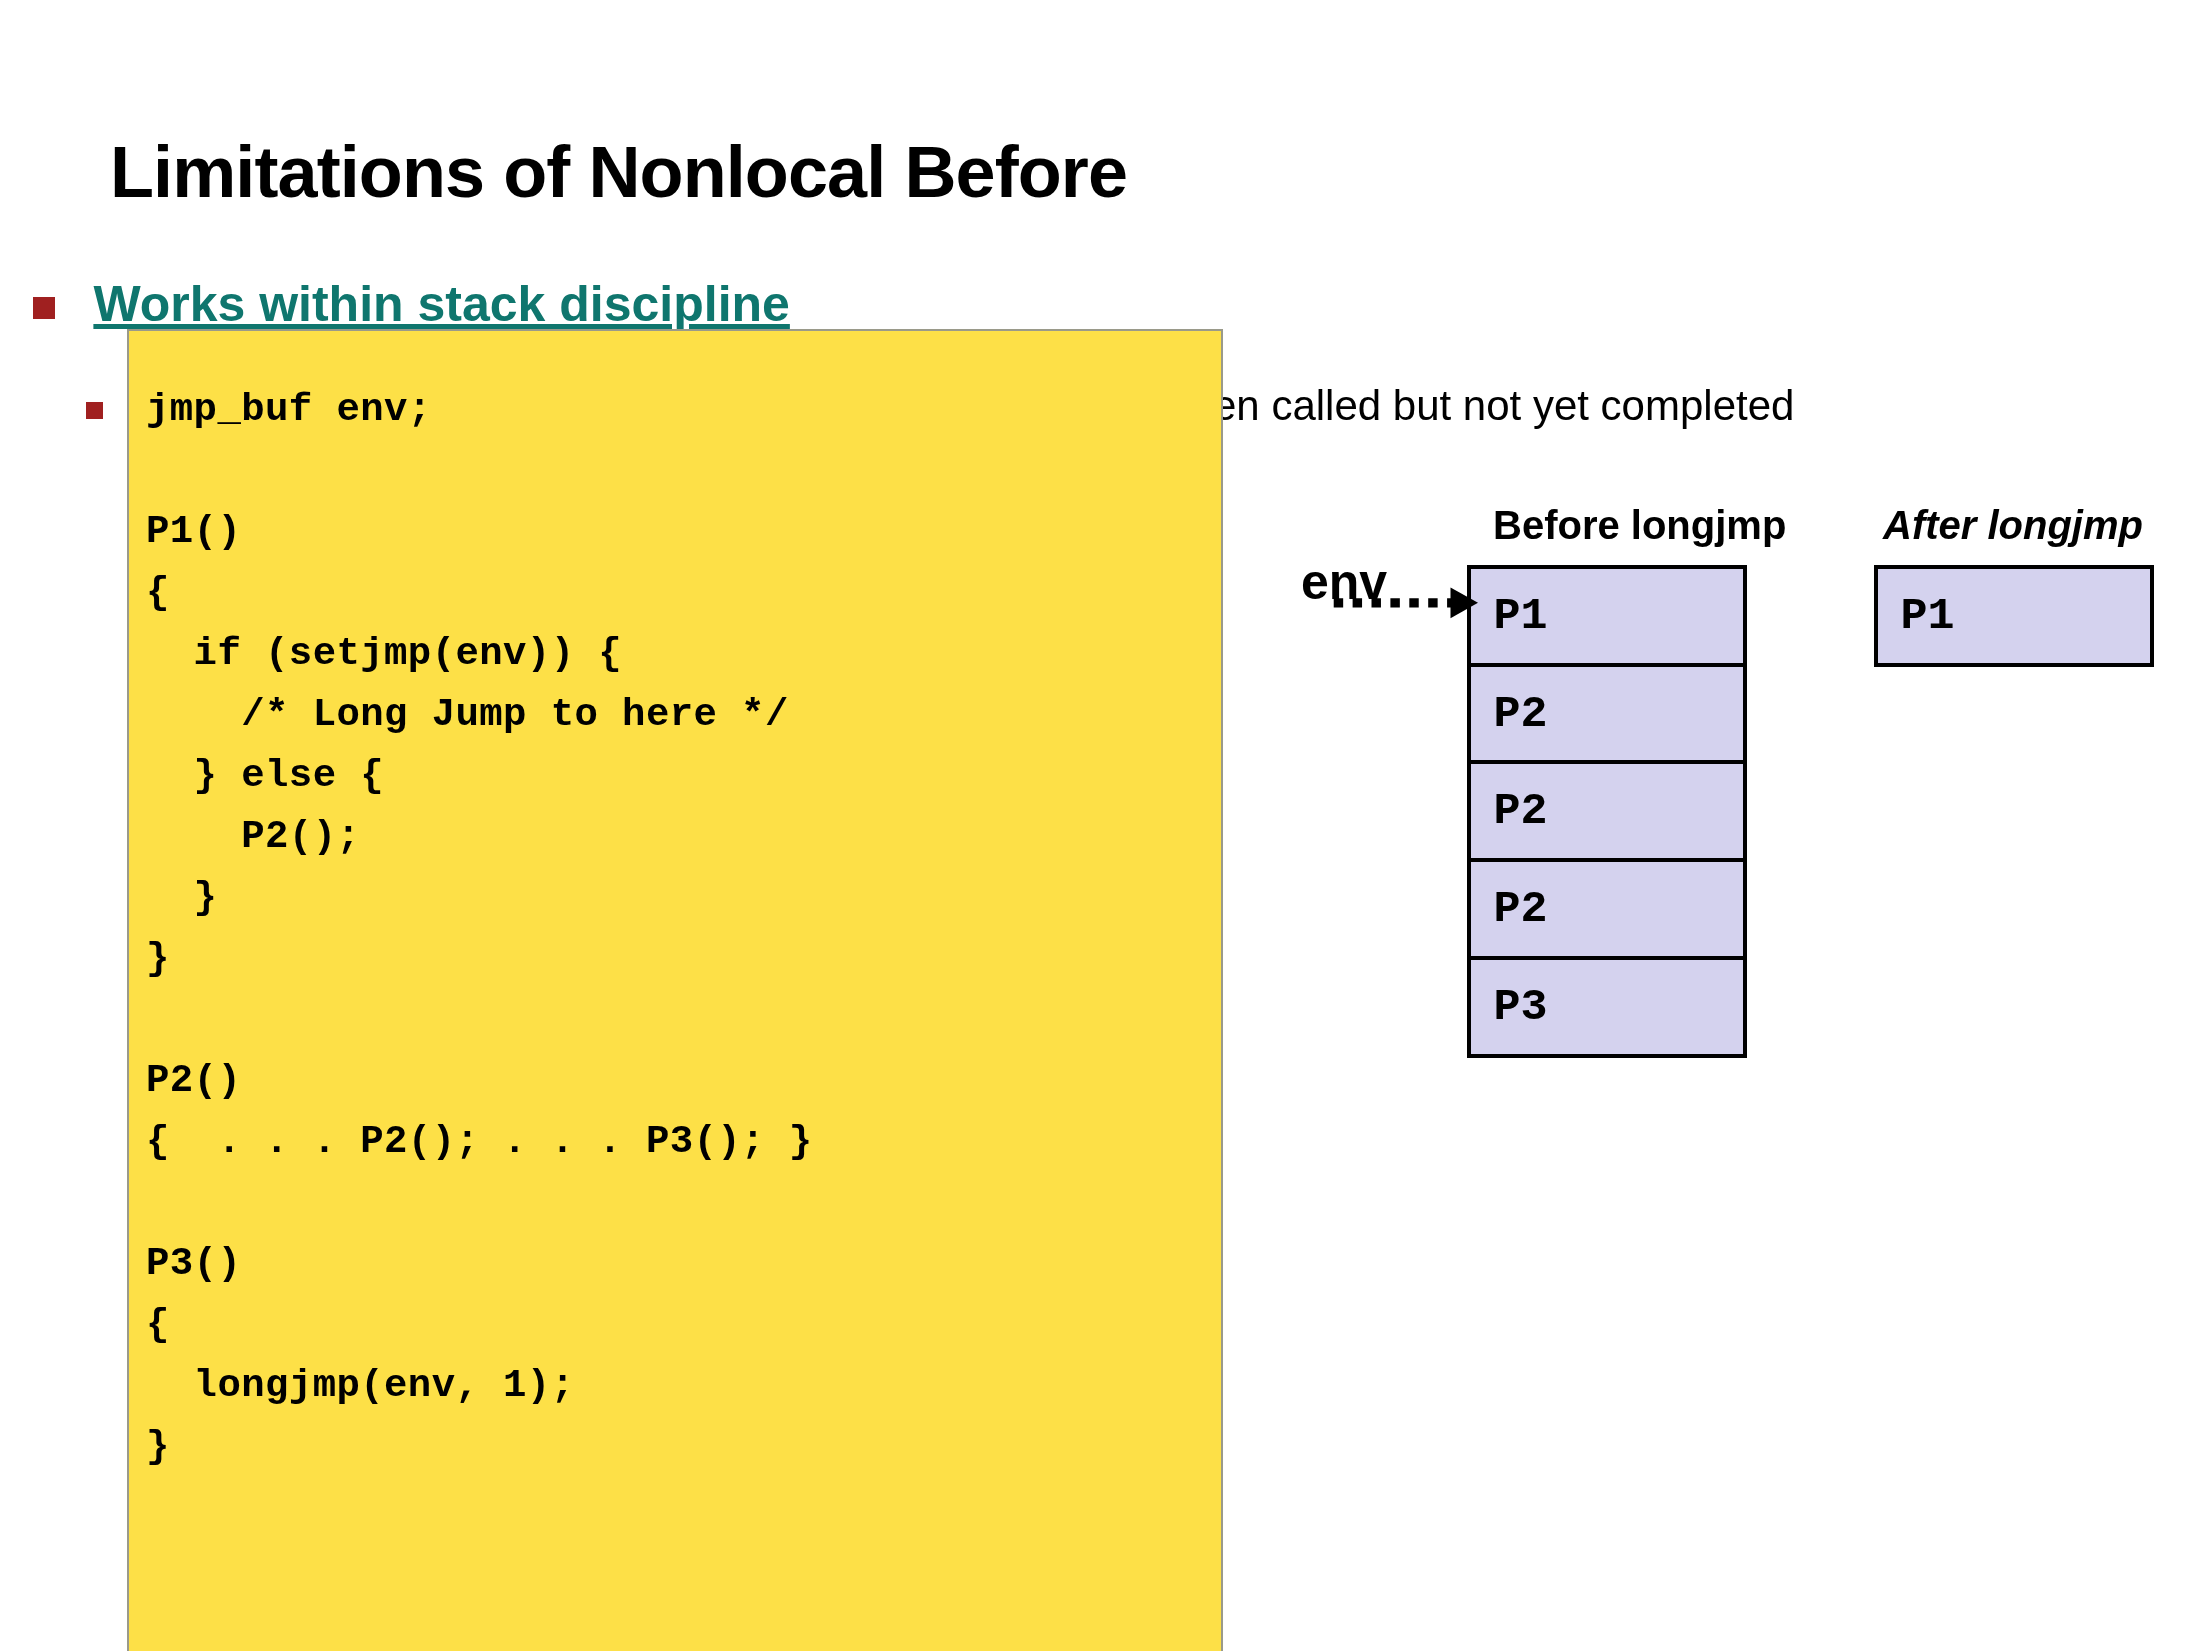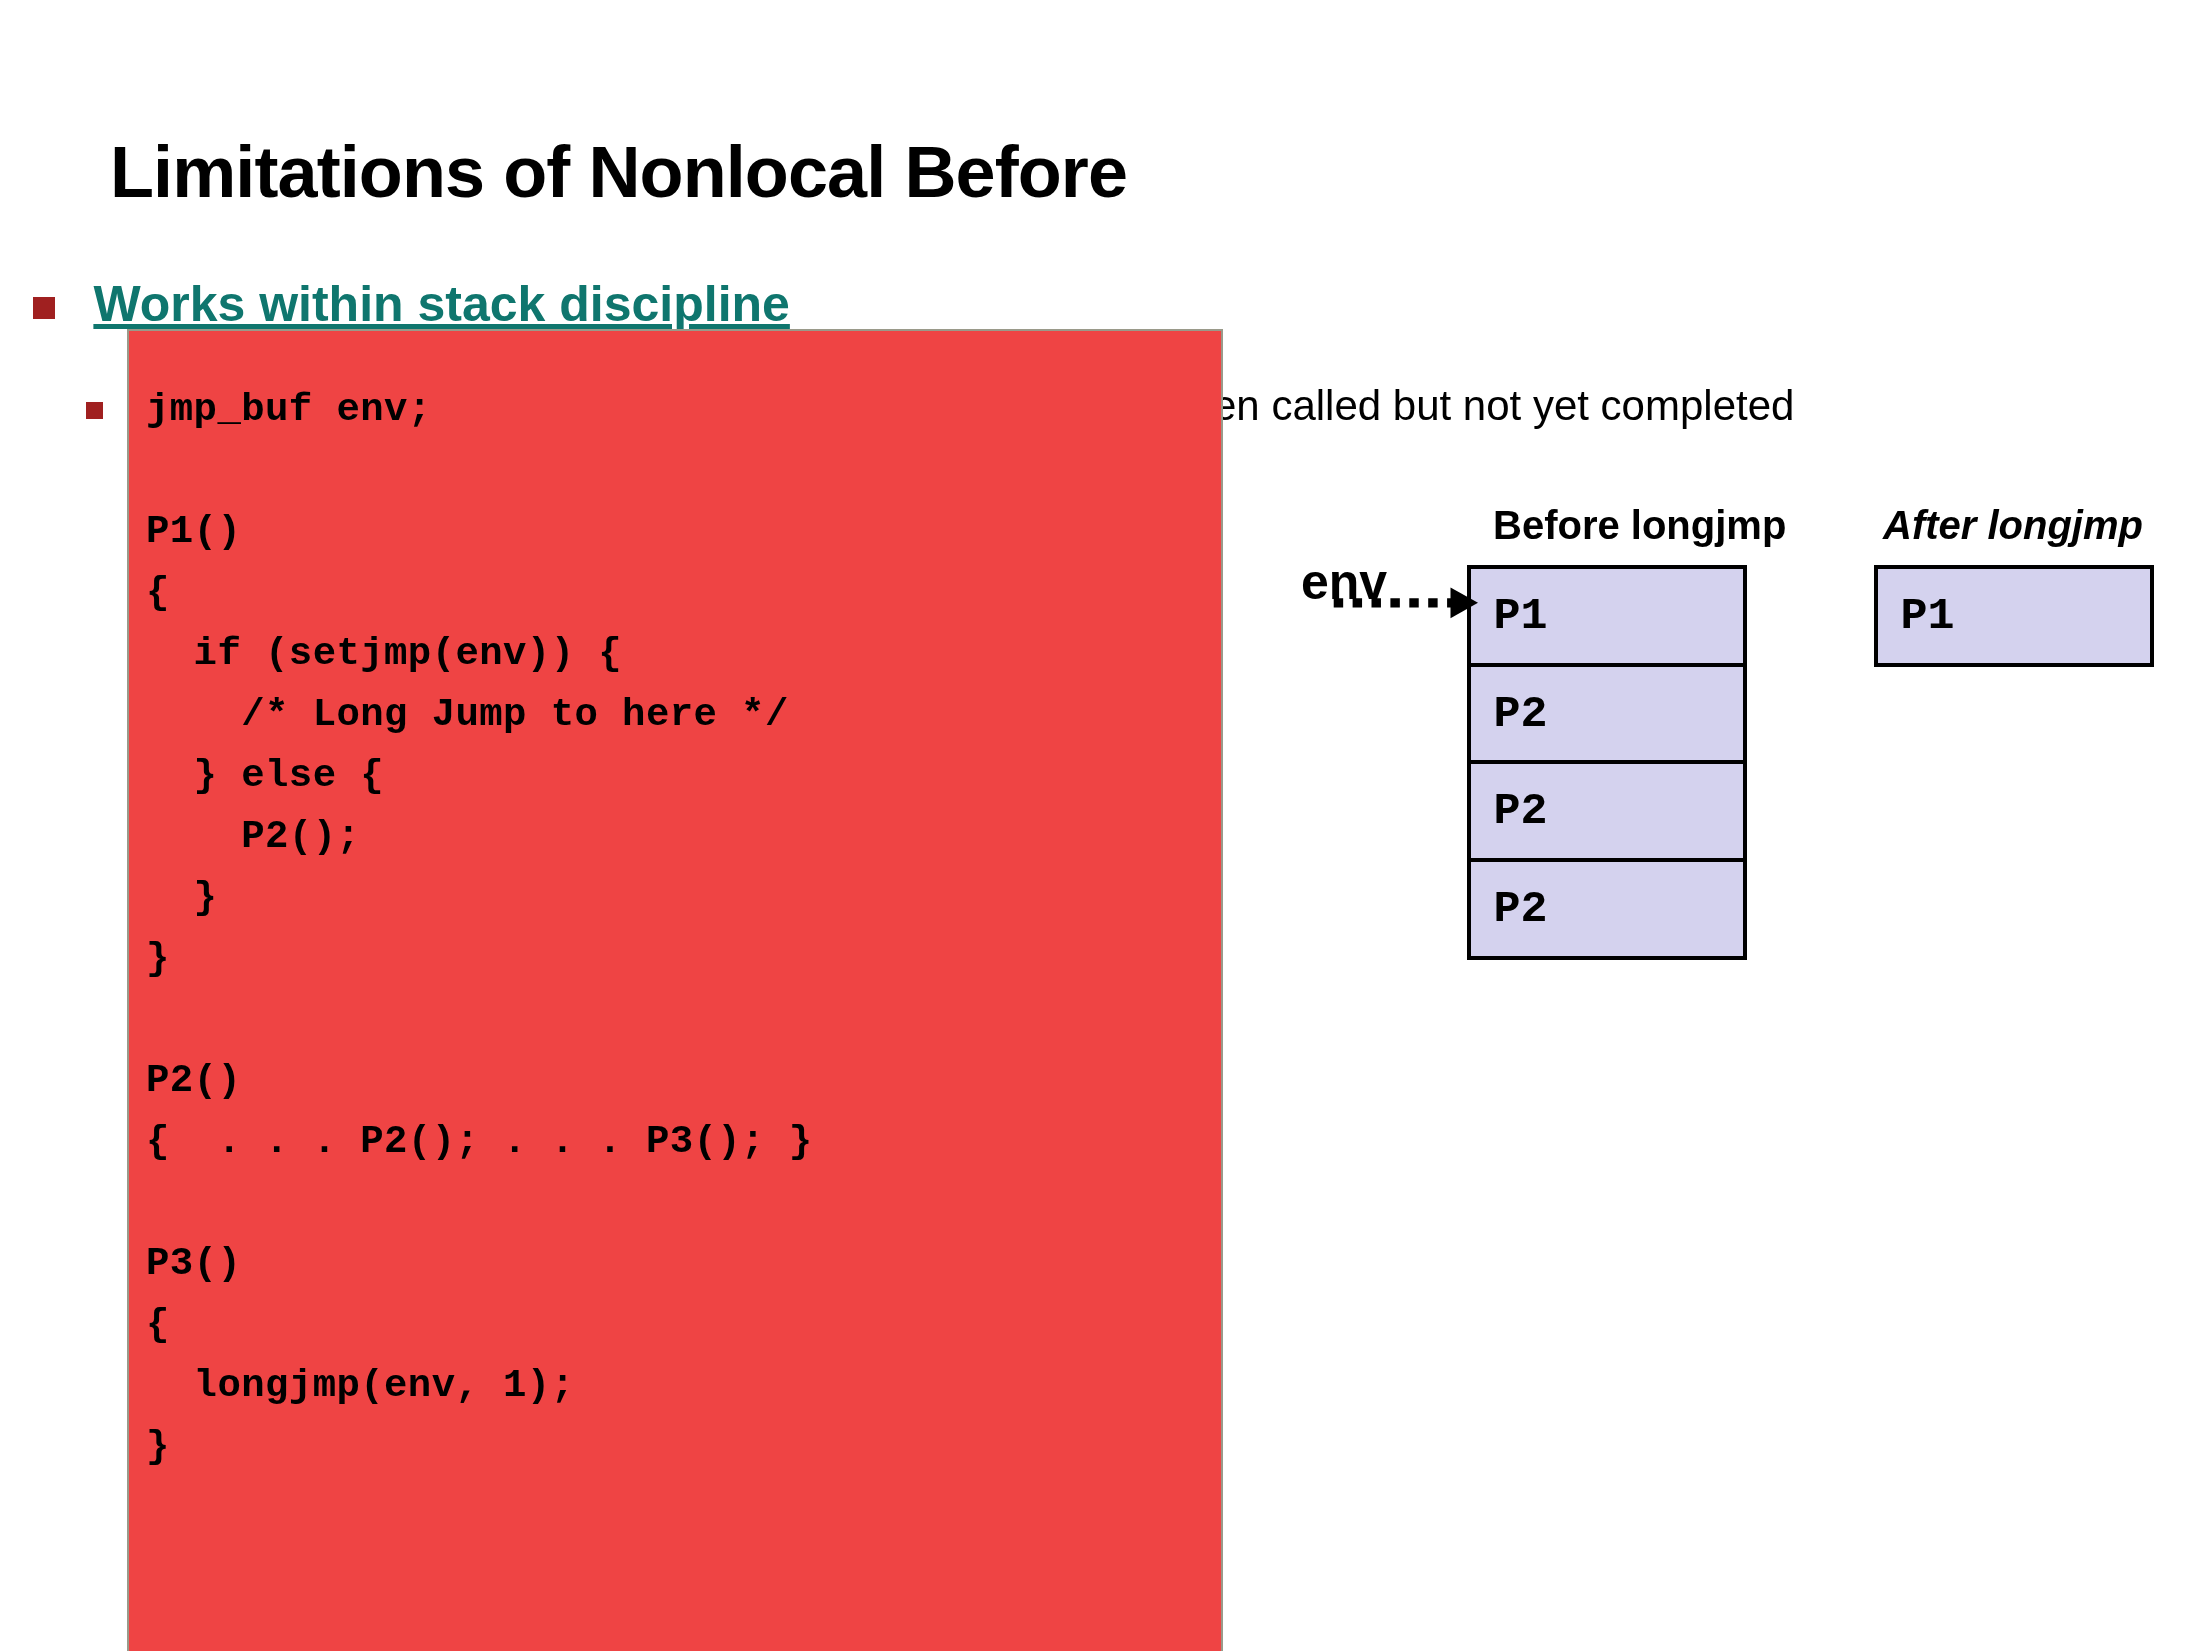--- a/index.html
+++ b/index.html
@@ -80,21 +80,21 @@
     max-width: 1712px;
   }
 
   
   #code-panel {
     position: absolute;
     left: 127px;
     top: 329px;
     width: 1096px;
     height: 1323px;
-    background: #ef4444;
+    background: #fde047;
     border-left: 2.6px solid #9a9a8a;
     border-top: 2.6px solid #9a9a8a;
     border-right: 2.6px solid #9a9a8a;
     box-sizing: border-box;
     overflow: hidden;
   }
   #code-text {
     position: absolute;
     left: 17px;
     top: 10.3px;
@@ -213,20 +213,23 @@
       </div>
       <div class="frame" style="height: 102px; background: rgb(212, 210, 238);">
         <span class="label">P2</span>
       </div>
       <div class="frame" style="height: 102px; background: rgb(212, 210, 238);">
         <span class="label">P2</span>
       </div>
       <div class="frame" style="height: 102px; background: rgb(212, 210, 238);">
         <span class="label">P2</span>
       </div>
+      <div class="frame" style="height: 102px; background: rgb(212, 210, 238);">
+        <span class="label">P3</span>
+      </div>
     </div>
   <div class="stack-col" id="stack-after">
       <div class="frame" style="height: 102px; background: rgb(212, 210, 238);">
         <span class="label">P1</span>
       </div>
     </div>
 
   <div id="env-label">env</div>
 
   <svg id="env-arrow" viewBox="0 0 170 46" xmlns="http://www.w3.org/2000/svg">

